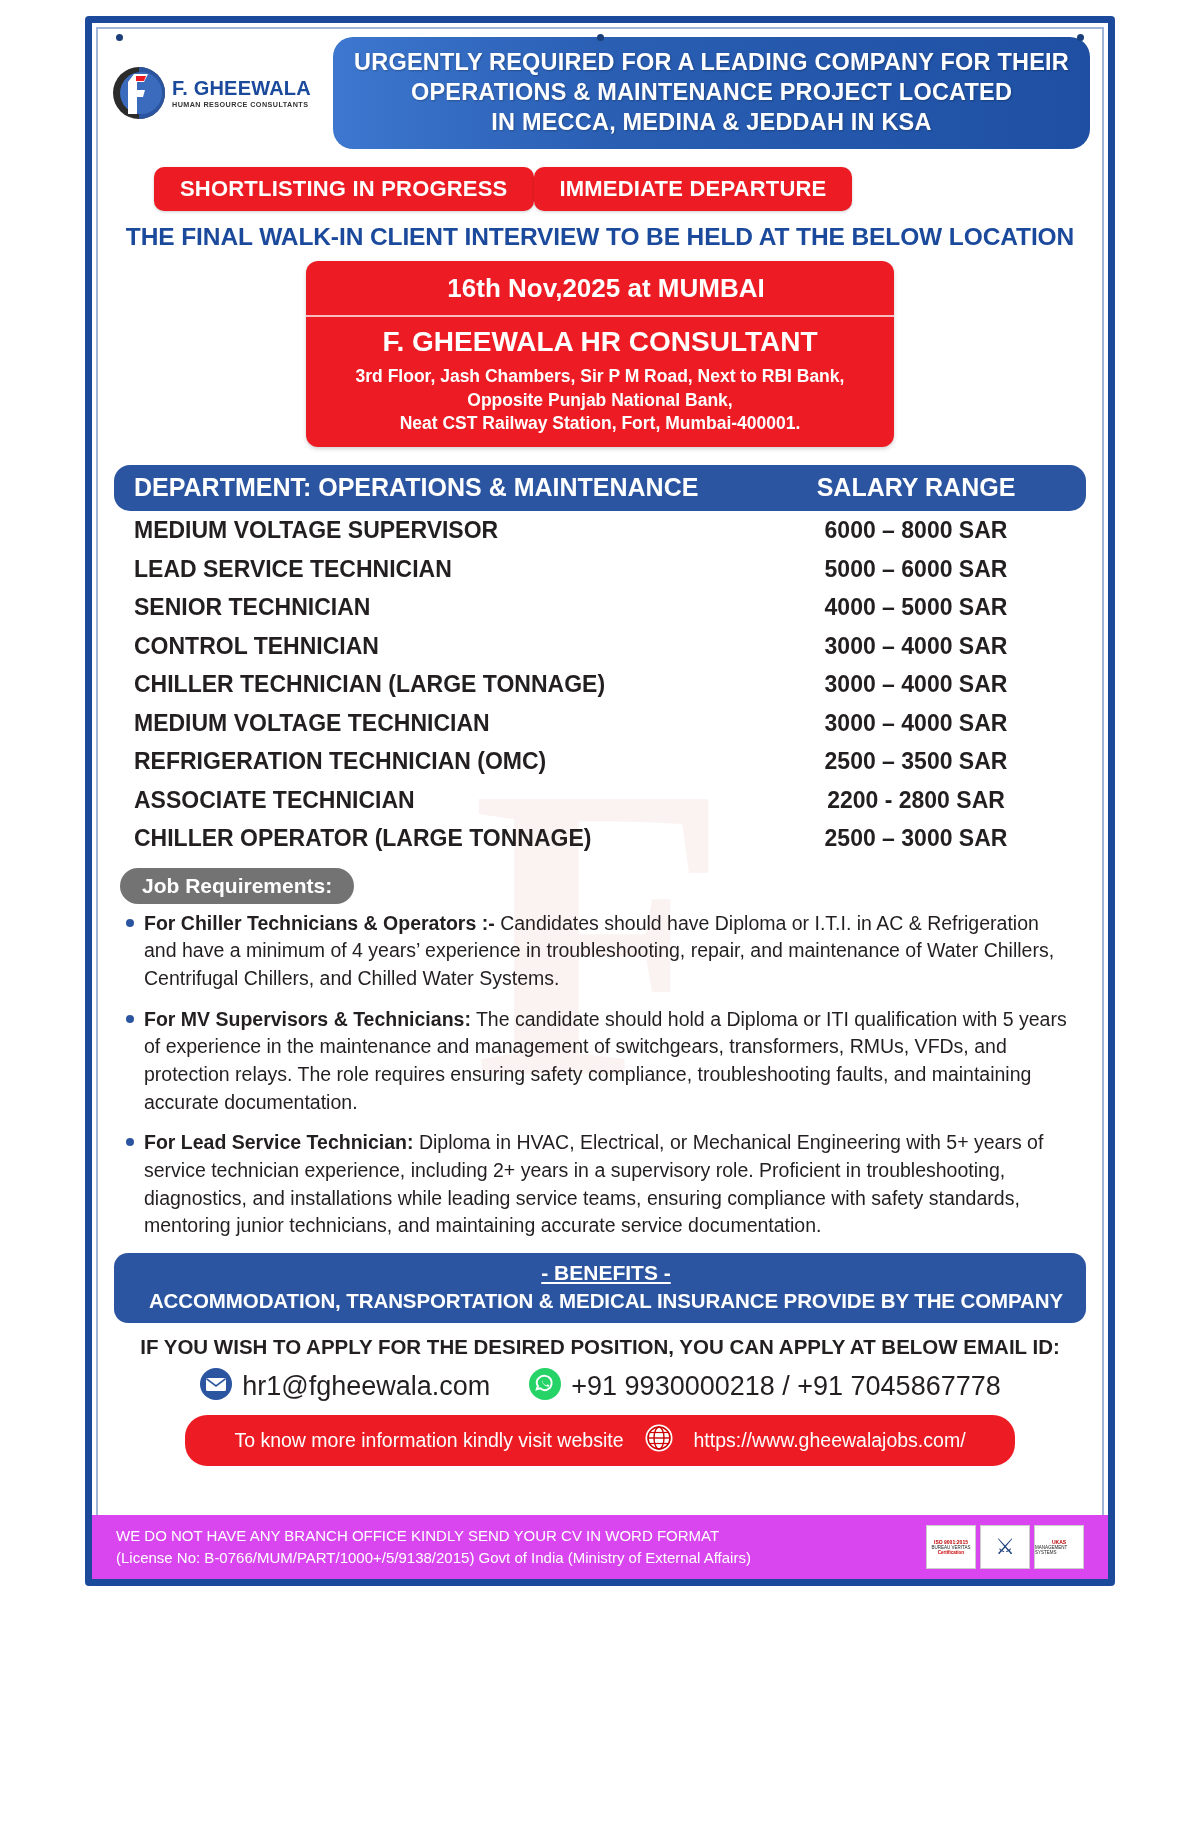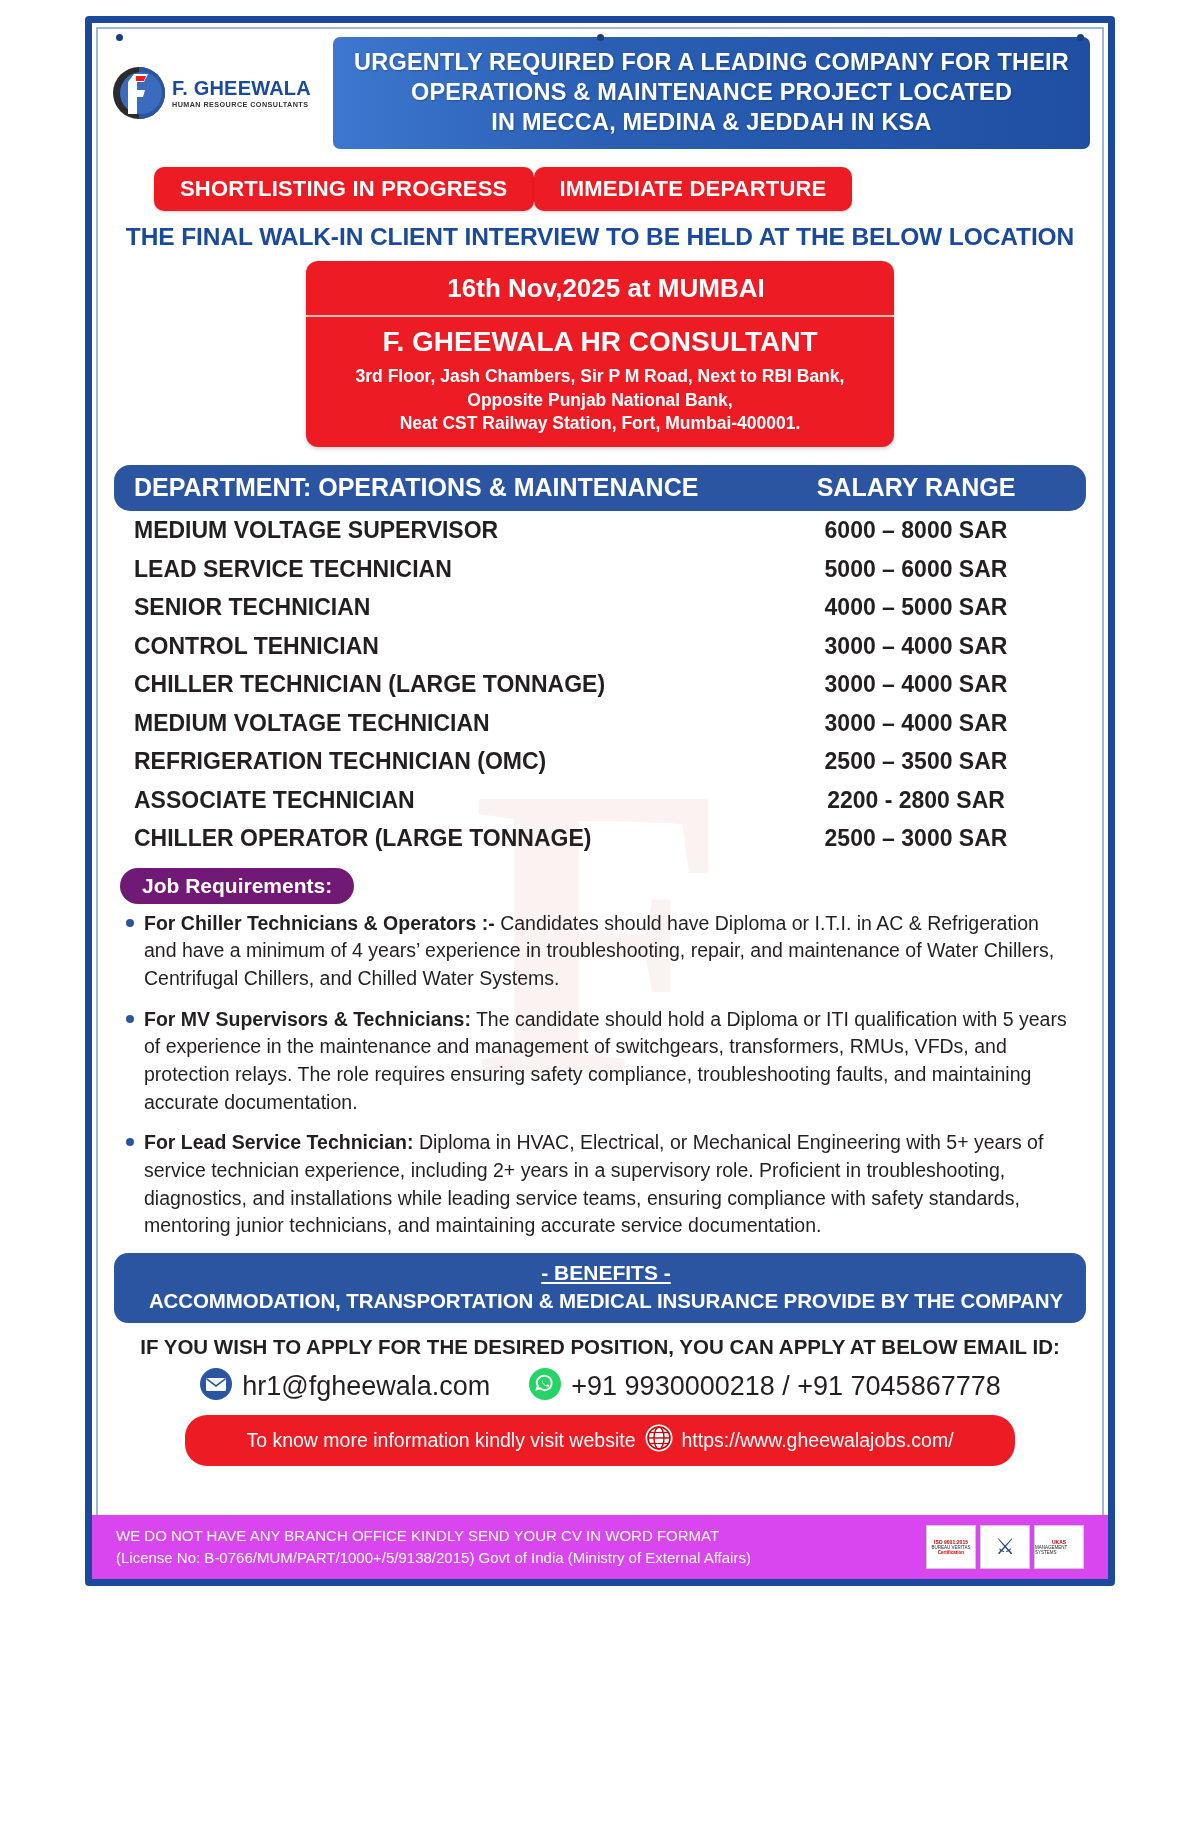--- a/index.html
+++ b/index.html
@@ -70,21 +70,21 @@
   .logo-text { margin-left: 4px; line-height: 1; }
   .logo-name {
     font-size: 20px; font-weight: bold; color: #1b4a9c; letter-spacing: 0.2px;
   }
   .logo-sub {
     font-size: 7.2px; font-weight: bold; color: #333; letter-spacing: 0.45px; margin-top: 3px;
   }
   .header-banner {
     flex: 1;
     background: linear-gradient(90deg, #3d77cf 0%, #2a5fb4 35%, #1e4fa3 100%);
-    border-radius: 7px;
+    border-radius: 20px;
     color: #ffffff;
     text-align: center;
     padding: 10px 16px 12px 16px;
     font-size: 23.5px;
     font-weight: bold;
     line-height: 1.28;
     letter-spacing: 0.2px;
     text-shadow: 1px 1px 2px rgba(0,0,0,0.25);
   }
 
@@ -156,21 +156,21 @@
     font-size: 23px;
     font-weight: bold;
     color: #231f20;
   }
   .job-title { flex: 1; text-align: left; line-height: 1.5; }
   .job-salary { width: 300px; text-align: center; line-height: 1.5; }
 
   
   .req-badge {
     display: inline-block;
-    background: #701a75;
+    background: #737373;
     color: #ffffff;
     font-size: 21px;
     font-weight: bold;
     border-radius: 18px;
     padding: 6px 22px;
     margin: 10px 0 6px 14px;
   }
   .req-list { padding: 0 18px 0 18px; }
   .req-item {
     position: relative;
@@ -224,21 +224,21 @@
 
   .website-pill {
     width: 810px;
     margin: 0 auto;
     background: #ed1c24;
     border-radius: 22px;
     color: #ffffff;
     display: flex;
     align-items: center;
     justify-content: center;
-    gap: 8px;
+    gap: 20px;
     padding: 8px 10px;
     font-size: 19.5px;
   }
   .website-url { font-weight: normal; }
 
   
   .footer-bar {
     position: absolute;
     left: 0; right: 0; bottom: 0;
     height: 64px;

